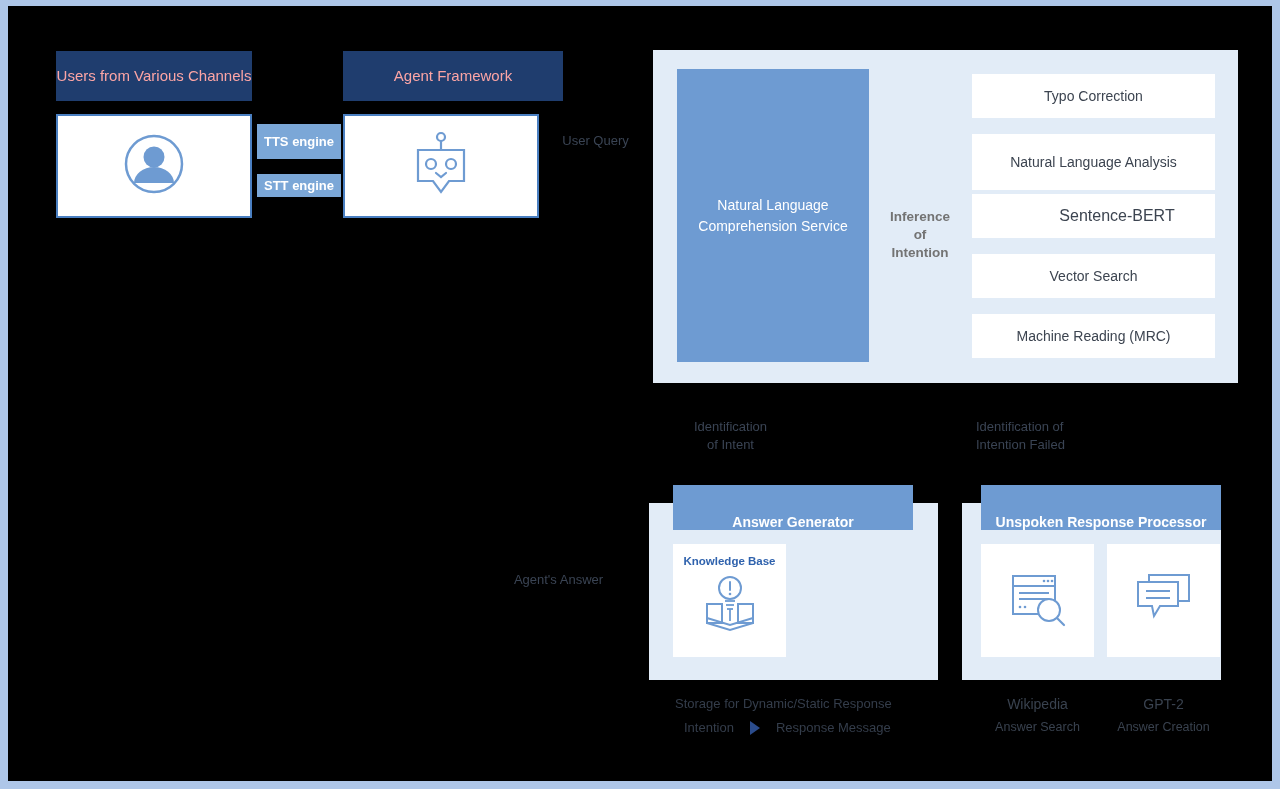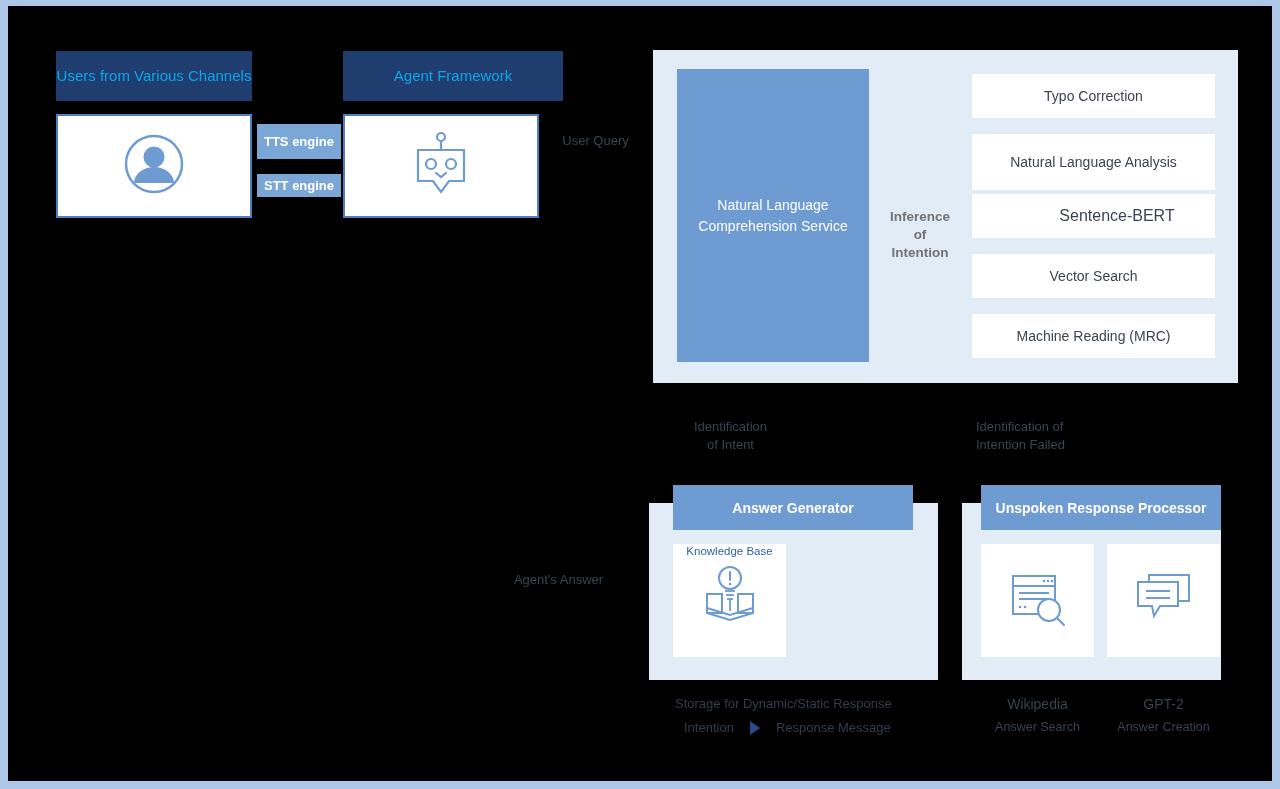--- a/index.html
+++ b/index.html
@@ -25,21 +25,21 @@
     height: 100%;
     background: #000000;
     overflow: hidden;
   }
 
   
   .abs { position: absolute; }
 
   .navy-head {
     background: #1f3d6e;
-    color: #0ea5e9;
+    color: #fca5a5;
     font-size: 15px;
     line-height: 1.3;
     text-align: center;
     display: flex;
     align-items: center;
     justify-content: center;
   }
 
   .white-card {
     background: #ffffff;
@@ -96,36 +96,36 @@
     align-items: center;
     justify-content: center;
   }
 
   .blue-head {
     background: #6e9bd2;
     color: #ffffff;
     font-size: 14px;
     font-weight: bold;
     display: flex;
-    align-items: center;
+    align-items: flex-end;
     justify-content: center;
   }
 
   .icon-card {
     background: #ffffff;
     display: flex;
     flex-direction: column;
     align-items: center;
   }
 
   .icon-card-title {
     color: #2f62ad;
     font-size: 11.5px;
-    font-weight: normal;
-    margin-top: 1px;
+    font-weight: bold;
+    margin-top: 11px;
   }
 
   .icon-wrap { margin-top: 6px; }
 
   .legend-main {
     color: #343d4b;
     font-size: 13px;
     white-space: nowrap;
   }
 

